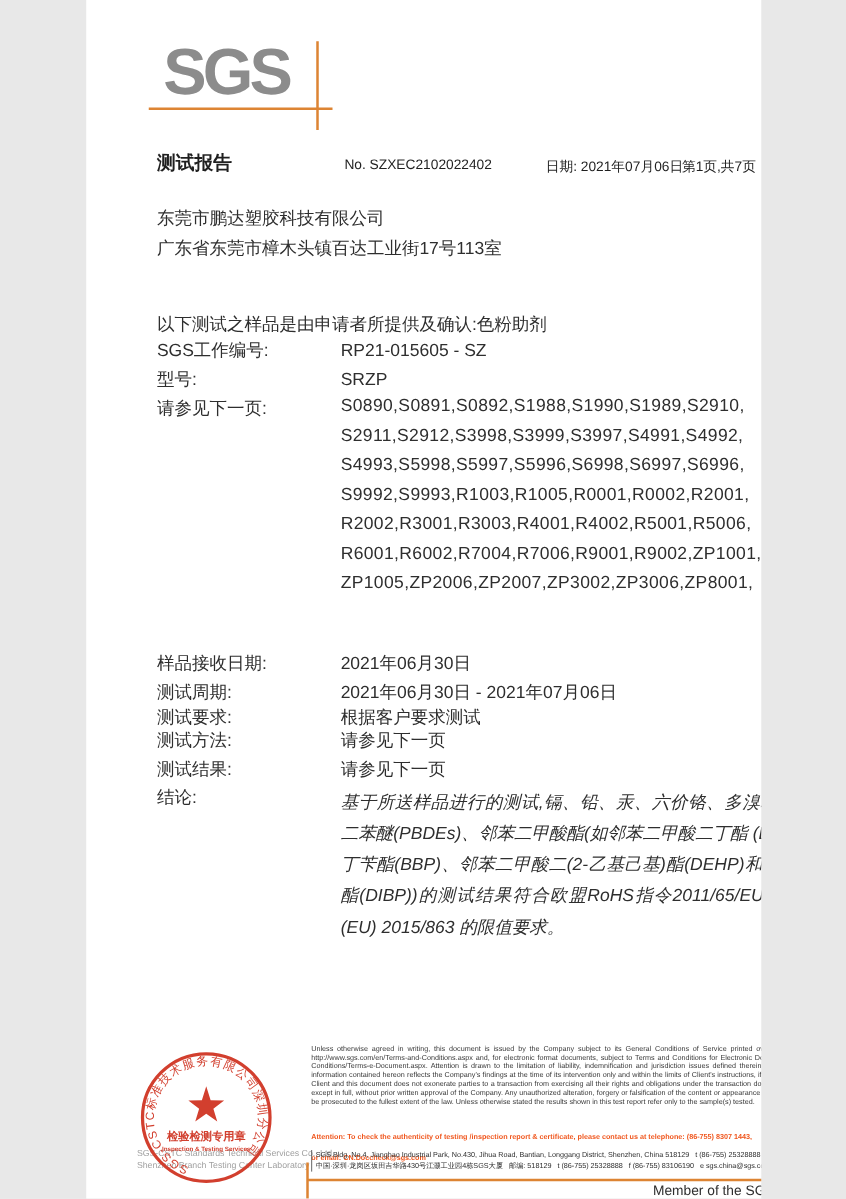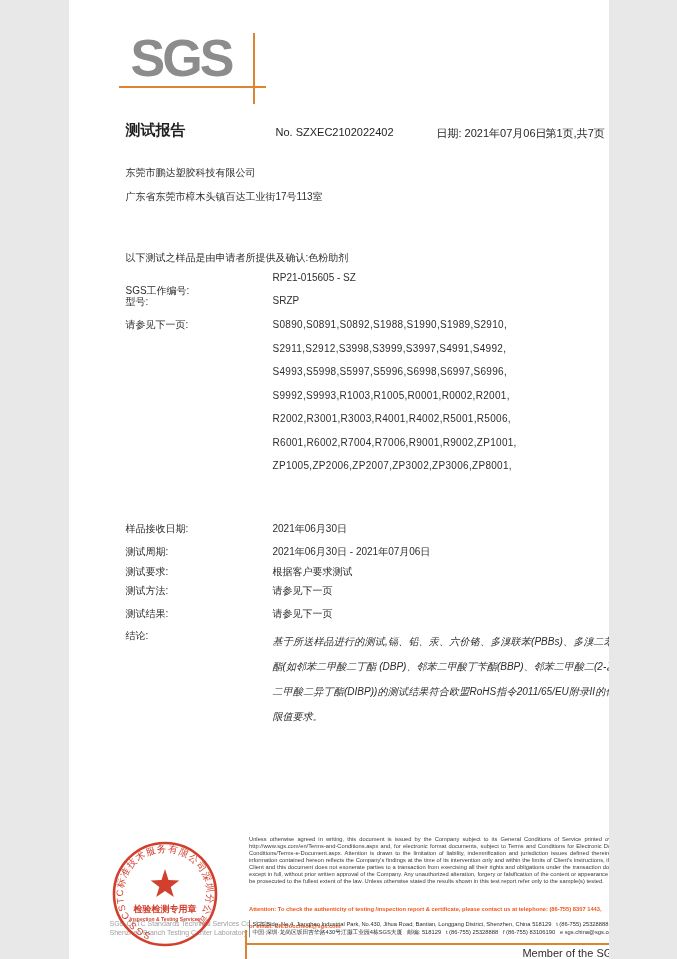--- a/index.html
+++ b/index.html
@@ -13,21 +13,21 @@
 
   
   .logo-text { font-weight:bold; font-size:52px; color:#8c8c8c; letter-spacing:-3px; line-height:1; }
   .orange-h { background:#dd8433; height:2px; }
   .orange-v { background:#dd8433; width:2px; }
 
   
   .report-title { font-size:15px; font-weight:bold; color:#1f1f1f; }
   .hdr-txt { font-size:11px; color:#1f1f1f; }
 
-  .body-txt { font-size:10px; color:#2e2e2e; }
+  .body-txt { font-size:14px; color:#2e2e2e; }
   .label-col { left:57px; width:145px; }
   .value-col { left:204px; width:452px; }
   .ref-line { line-height:23.5px; letter-spacing:0.3px; }
   .conclusion-p { line-height:25px; text-align:justify;font-style:italic; }
 
   
   .legal-wrap { left:180px; top:836px; width:482px; }
   .legal-inner {
     font-size:8px; line-height:9.7px; color:#3a3a3a; text-align:justify;
     transform:scale(0.72); transform-origin:top left; width:669px;
@@ -56,21 +56,21 @@
   <div class="abs report-title" style="left:57px; top:121px;">测试报告</div>
   <div class="abs hdr-txt" style="left:207px; top:126px;">No. SZXEC2102022402</div>
   <div class="abs hdr-txt" style="left:368px; top:126px;">日期: 2021年07月06日</div>
   <div class="abs hdr-txt" style="left:477px; top:126px;">第1页,共7页</div>
 
   <div class="abs body-txt" style="left:57px; top:166px;">东莞市鹏达塑胶科技有限公司</div>
   <div class="abs body-txt" style="left:57px; top:190px;">广东省东莞市樟木头镇百达工业街17号113室</div>
 
   <div class="abs body-txt" style="left:57px; top:251px;">以下测试之样品是由申请者所提供及确认:色粉助剂</div>
 
-  <div class="abs body-txt label-col" style="top:272px;margin-top:12px;">SGS工作编号:</div>
+  <div class="abs body-txt label-col" style="top:272px;">SGS工作编号:</div>
   <div class="abs body-txt value-col" style="top:272px;">RP21-015605 - SZ</div>
 
   <div class="abs body-txt label-col" style="top:295px;">型号:</div>
   <div class="abs body-txt value-col" style="top:295px;">SRZP</div>
 
   <div class="abs body-txt label-col" style="top:318px;">请参见下一页:</div>
   <div class="abs body-txt value-col" style="top:313px;">
     <div class="ref-line">S0890,S0891,S0892,S1988,S1990,S1989,S2910,</div>
     <div class="ref-line">S2911,S2912,S3998,S3999,S3997,S4991,S4992,</div>
     <div class="ref-line">S4993,S5998,S5997,S5996,S6998,S6997,S6996,</div>

